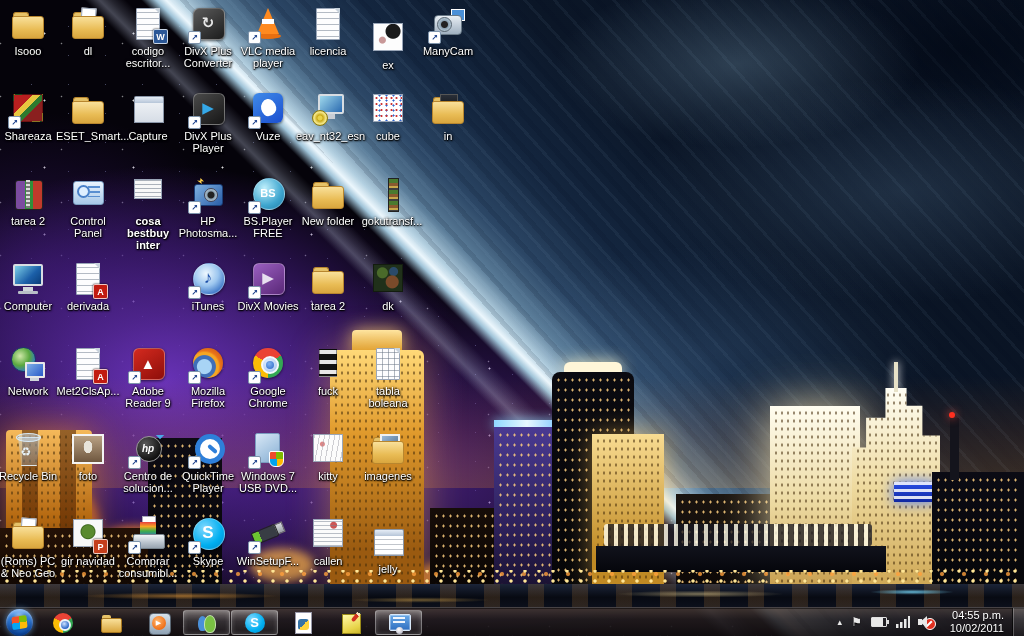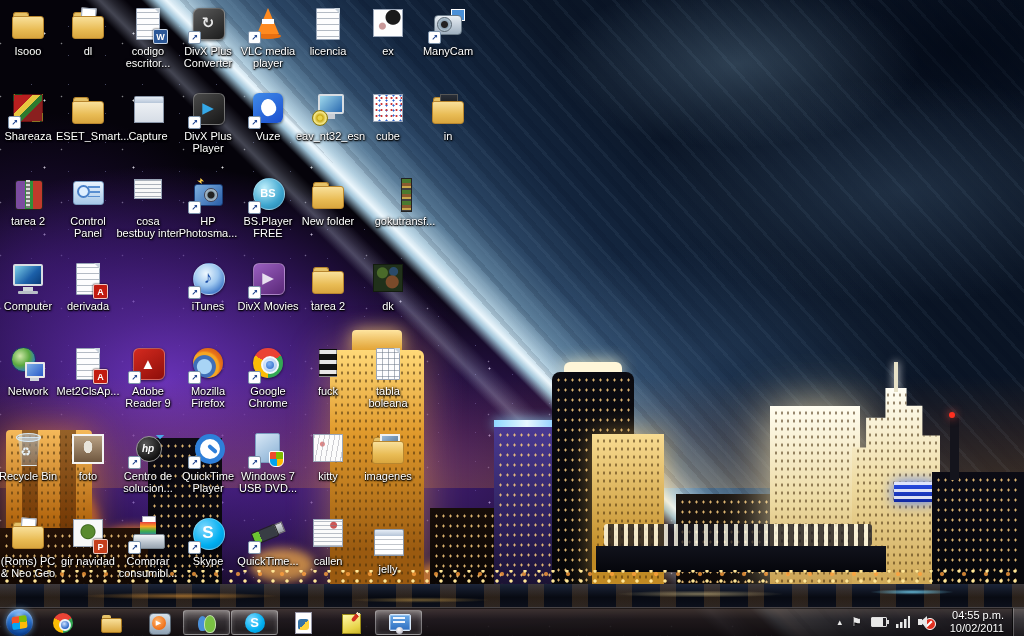--- a/index.html
+++ b/index.html
@@ -329,21 +329,21 @@
         <div class="ic art-cone">
           <span class="x"></span>
           <span class="sc">↗</span>
         </div>
         <div class="lbl">VLC media player</div>
       </div>
       <div class="cell" style="left: 296px; top: 6px;">
         <div class="ic art-page"></div>
         <div class="lbl">licencia</div>
       </div>
-      <div class="cell" style="left: 356px; top: 6px;">
+      <div class="cell" style="left: 356px; top: 20px;">
         <div class="ic art-img fr-thin" style="--bg: radial-gradient(circle at 68% 28%, #1a1a1a 0 7px, transparent 8px), radial-gradient(circle at 30% 62%, #c89898 0 3px, transparent 4px), #fdfdfd;"></div>
         <div class="lbl">ex</div>
       </div>
       <div class="cell" style="left: 416px; top: 6px;">
         <div class="ic art-cam">
           <span class="x"></span>
           <span class="sc">↗</span>
         </div>
         <div class="lbl">ManyCam</div>
       </div>
@@ -396,21 +396,21 @@
           <span class="x"></span>
         </div>
         <div class="lbl">tarea 2</div>
       </div>
       <div class="cell" style="left: 56px; top: 176px;">
         <div class="ic art-cpanel">
           <span class="x"></span>
         </div>
         <div class="lbl">Control Panel</div>
       </div>
-      <div class="cell" style="left: 116px; top: 176px;">
+      <div class="cell" style="left: 116px; top: 176px; font-weight: bold;">
         <div class="ic art-img fr-thin" style="--bg: repeating-linear-gradient(180deg, rgba(120,130,145,.6) 0 1px, transparent 1px 4px), #f8f8f8; --w: 26px; --h: 18px;"></div>
         <div class="lbl">cosa bestbuy inter</div>
       </div>
       <div class="cell" style="left: 176px; top: 176px;">
         <div class="ic art-hpcam">
           <span class="x"></span>
           <span class="sc">↗</span>
         </div>
         <div class="lbl">HP Photosma...</div>
       </div>
@@ -418,21 +418,21 @@
         <div class="ic art-circle" style="--bg: radial-gradient(circle at 35% 30%, #bfeffc, #3fa6cf 60%, #1b7aa6);">
           <span class="g" style="color: rgb(255, 255, 255); font-size: 11px;">BS</span>
           <span class="sc">↗</span>
         </div>
         <div class="lbl">BS.Player FREE</div>
       </div>
       <div class="cell" style="left: 296px; top: 176px;">
         <div class="ic art-folder"></div>
         <div class="lbl">New folder</div>
       </div>
-      <div class="cell" style="left: 373px; top: 176px;">
+      <div class="cell" style="left: 360px; top: 176px;">
         <div class="ic art-sprite"></div>
         <div class="lbl">gokutransf...</div>
       </div>
       <div class="cell" style="left: -4px; top: 261px;">
         <div class="ic art-monitor">
           <span class="x"></span>
         </div>
         <div class="lbl">Computer</div>
       </div>
       <div class="cell" style="left: 56px; top: 261px;">
@@ -567,21 +567,21 @@
           <span class="g" style="color: rgb(255, 255, 255); font-size: 17px;">S</span>
           <span class="sc">↗</span>
         </div>
         <div class="lbl">Skype</div>
       </div>
       <div class="cell" style="left: 236px; top: 516px;">
         <div class="ic art-usb">
           <span class="x"></span>
           <span class="sc">↗</span>
         </div>
-        <div class="lbl">QuickTime...</div>
+        <div class="lbl">WinSetupF...</div>
       </div>
       <div class="cell" style="left: 296px; top: 516px;">
         <div class="ic art-img fr-thin" style="--bg: repeating-linear-gradient(0deg, rgba(120,130,145,.5) 0 1px, transparent 1px 4px), radial-gradient(circle at 70% 20%, #c55 0 3px, transparent 4px), #fbfbfb;"></div>
         <div class="lbl">callen</div>
       </div>
       <div class="cell" style="left: 356px; top: 524px;">
         <div class="ic art-window" style="--wbg: repeating-linear-gradient(0deg, rgba(100,110,125,.4) 0 1px, transparent 1px 5px), #fff;"></div>
         <div class="lbl">jelly</div>
       </div>
     </div>

